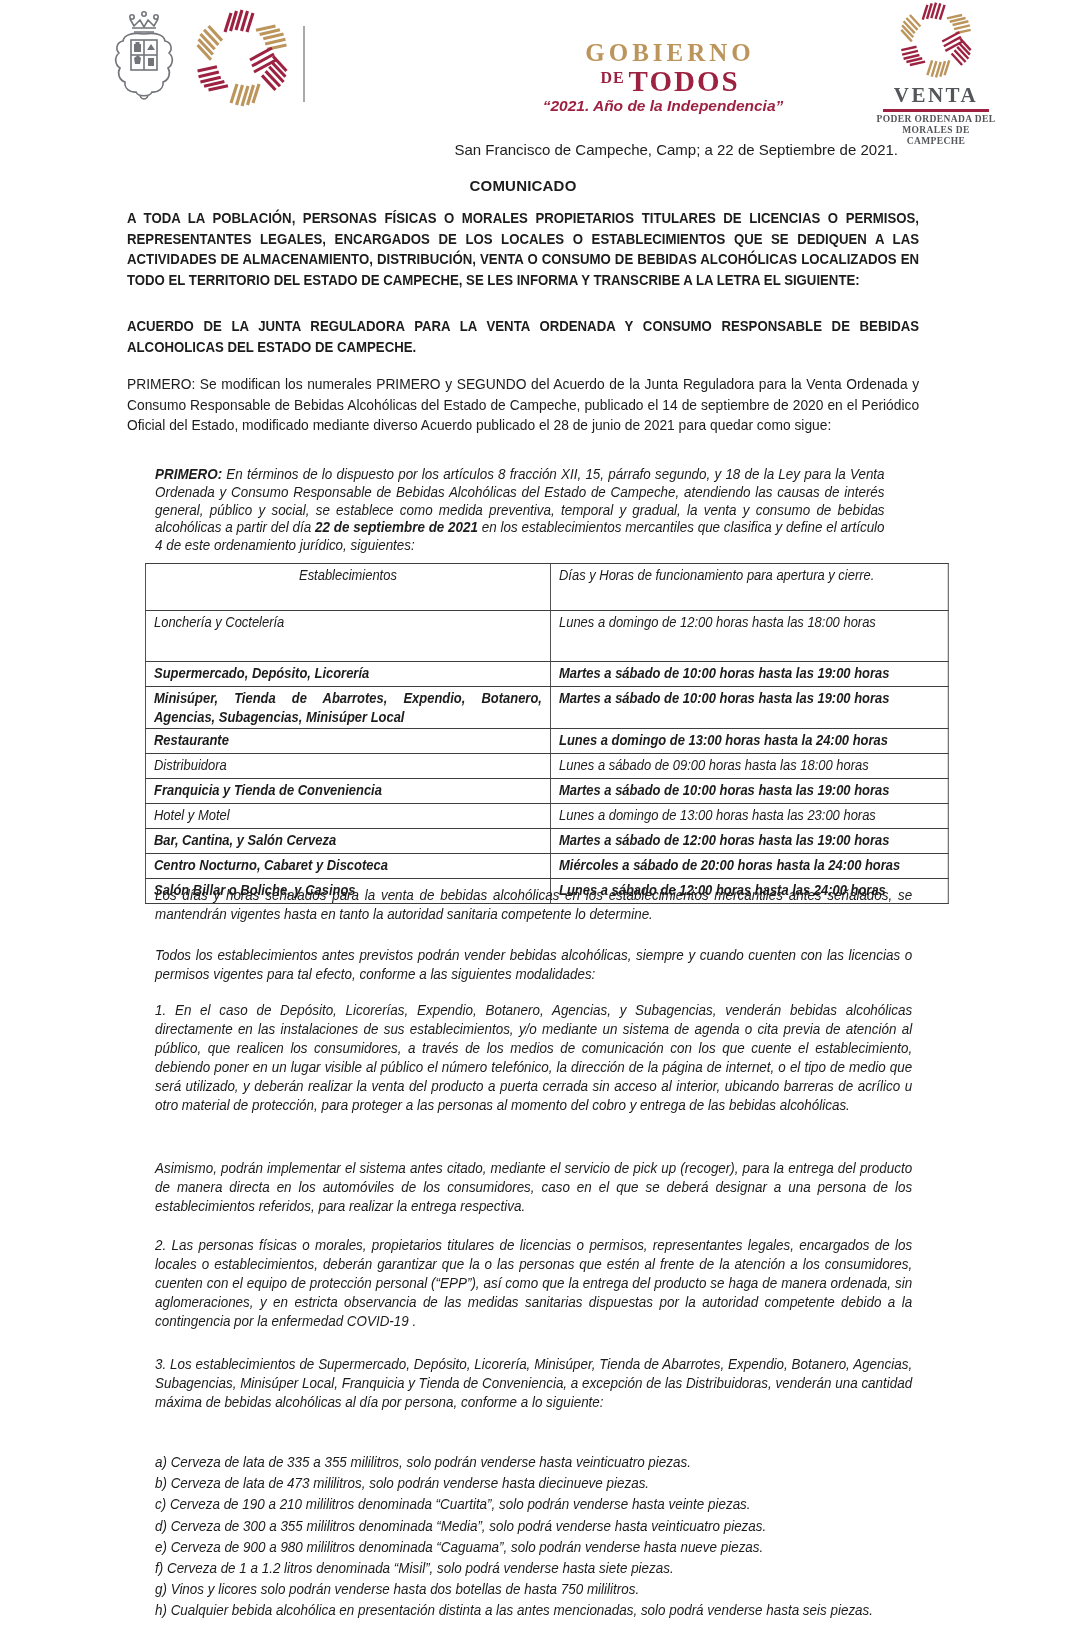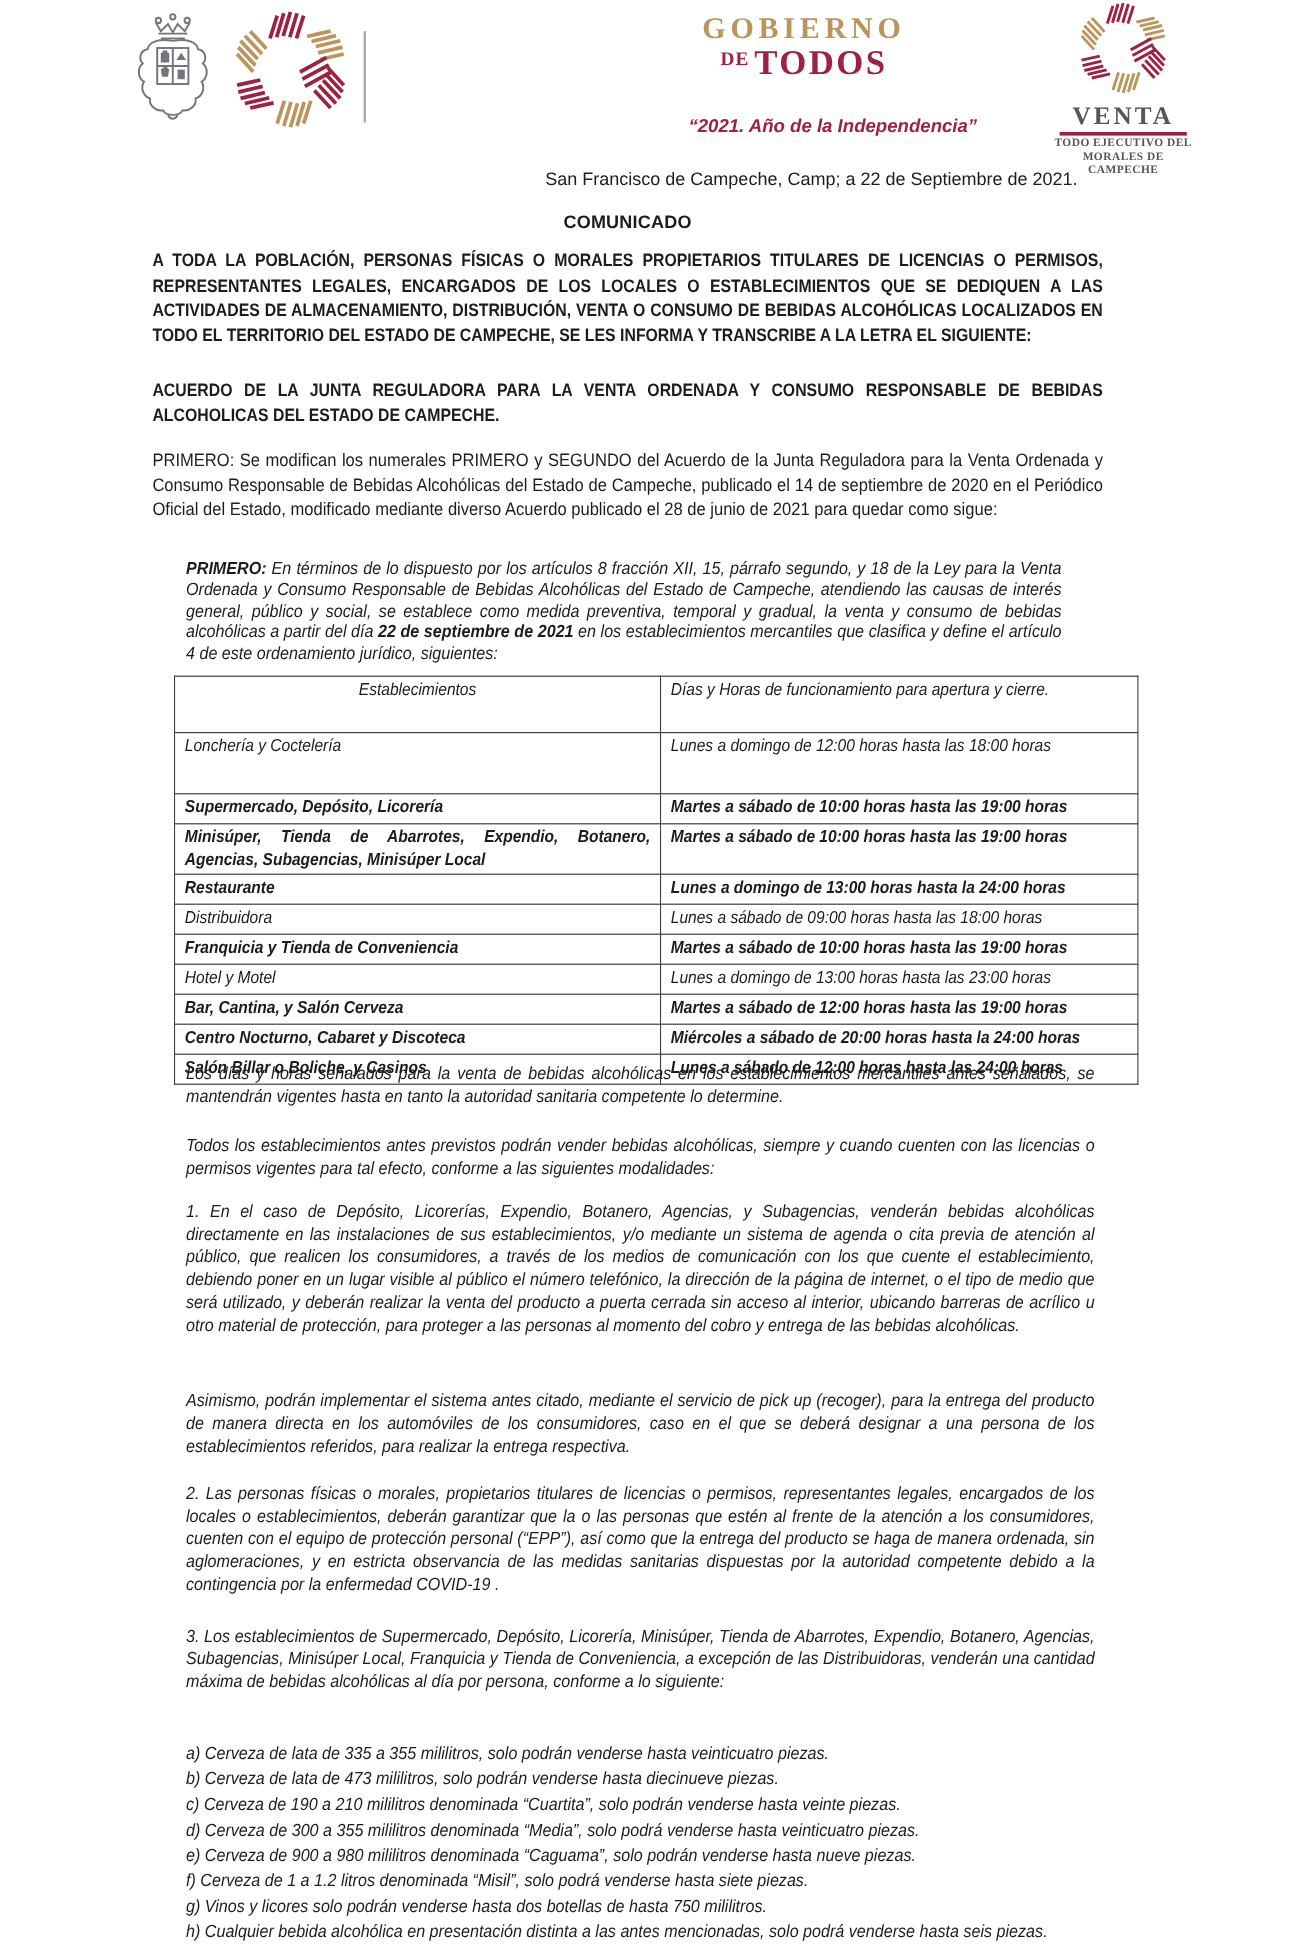--- a/index.html
+++ b/index.html
@@ -102,35 +102,35 @@
 
   <div class="abs" style="left:192px;top:8px;">
     <svg width="100" height="100" viewBox="-50 -50 100 100">
         <use href="#hexG"></use>
       </svg>
   </div>
 
   <div class="abs divider" style="left:303px;top:26px;"></div>
 
 
-  <div class="abs gob-block" style="left:545px;top:12px;width:250px;">
+  <div class="abs gob-block" style="left:545px;top:40px;width:250px;">
     <div class="gob-l1">GOBIERNO</div>
     <div>
       <span class="gob-de">DE</span><span class="gob-todos">TODOS</span>
     </div>
   </div>
-  <div class="abs slogan" style="left:559px;top:97px;width:270px;">“2021. Año de la Independencia”</div>
+  <div class="abs slogan" style="left:528px;top:97px;width:270px;">“2021. Año de la Independencia”</div>
 
   <div class="abs salud-block" style="left:876px;top:0px;width:120px;">
     <svg width="78" height="80" viewBox="-50 -50 100 100">
         <use href="#hexG"></use>
       </svg>
     <div class="salud-word">VENTA</div>
     <div class="salud-rule"></div>
-    <div class="salud-cap">TODO EJECUTIVO DEL</div>
+    <div class="salud-cap">PODER ORDENADA DEL</div>
     <div class="salud-cap">MORALES DE CAMPECHE</div>
   </div>
 </div>
 
 <div class="abs dateline" style="left:380px;top:141px;width:518px;">San Francisco de Campeche, Camp; a 22 de Septiembre de 2021.</div>
 
 <div class="abs doc-title" style="left:127px;top:177px;width:792px;">COMUNICADO</div>
 
 <div class="abs bold-par sx88" style="left:127px;top:208px;width:900px;">A TODA LA POBLACIÓN, PERSONAS FÍSICAS O MORALES PROPIETARIOS TITULARES DE LICENCIAS O PERMISOS, REPRESENTANTES LEGALES, ENCARGADOS DE LOS LOCALES O ESTABLECIMIENTOS QUE SE DEDIQUEN A LAS ACTIVIDADES DE ALMACENAMIENTO, DISTRIBUCIÓN, VENTA O CONSUMO DE BEBIDAS ALCOHÓLICAS LOCALIZADOS EN TODO EL TERRITORIO DEL ESTADO DE CAMPECHE, SE LES INFORMA Y TRANSCRIBE A LA LETRA EL SIGUIENTE:</div>
 

